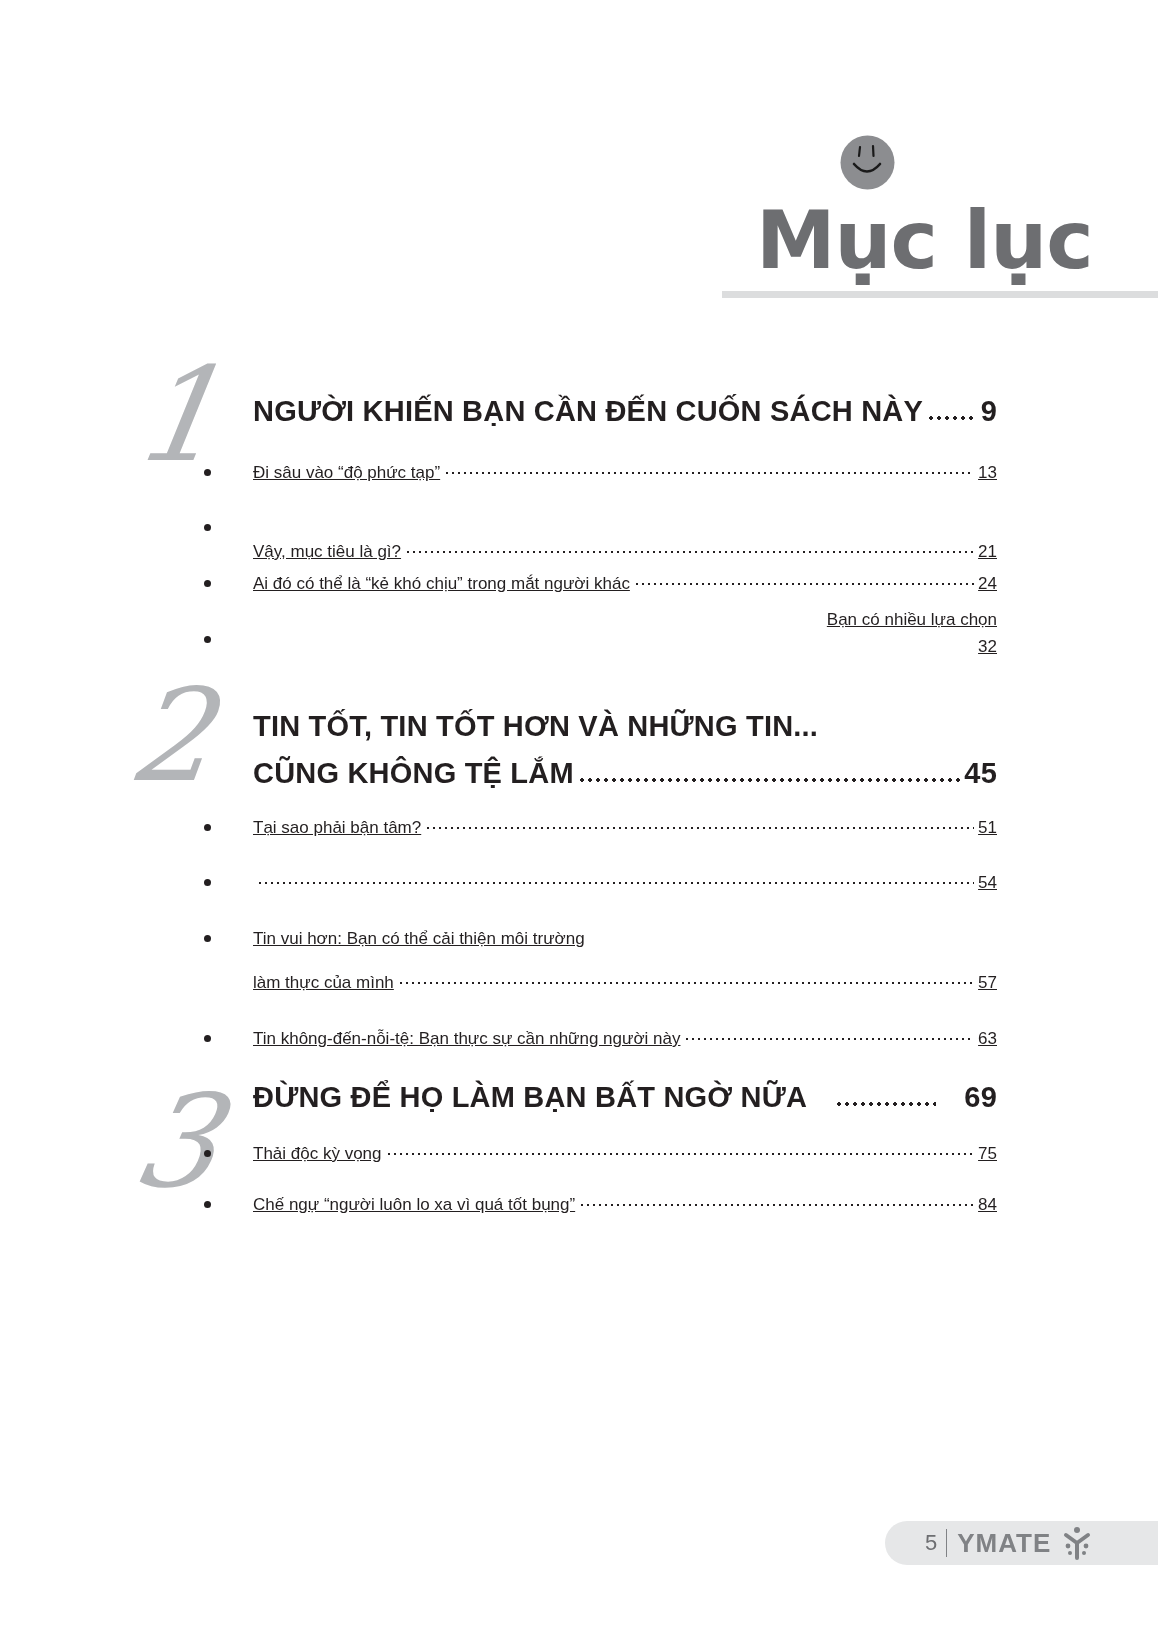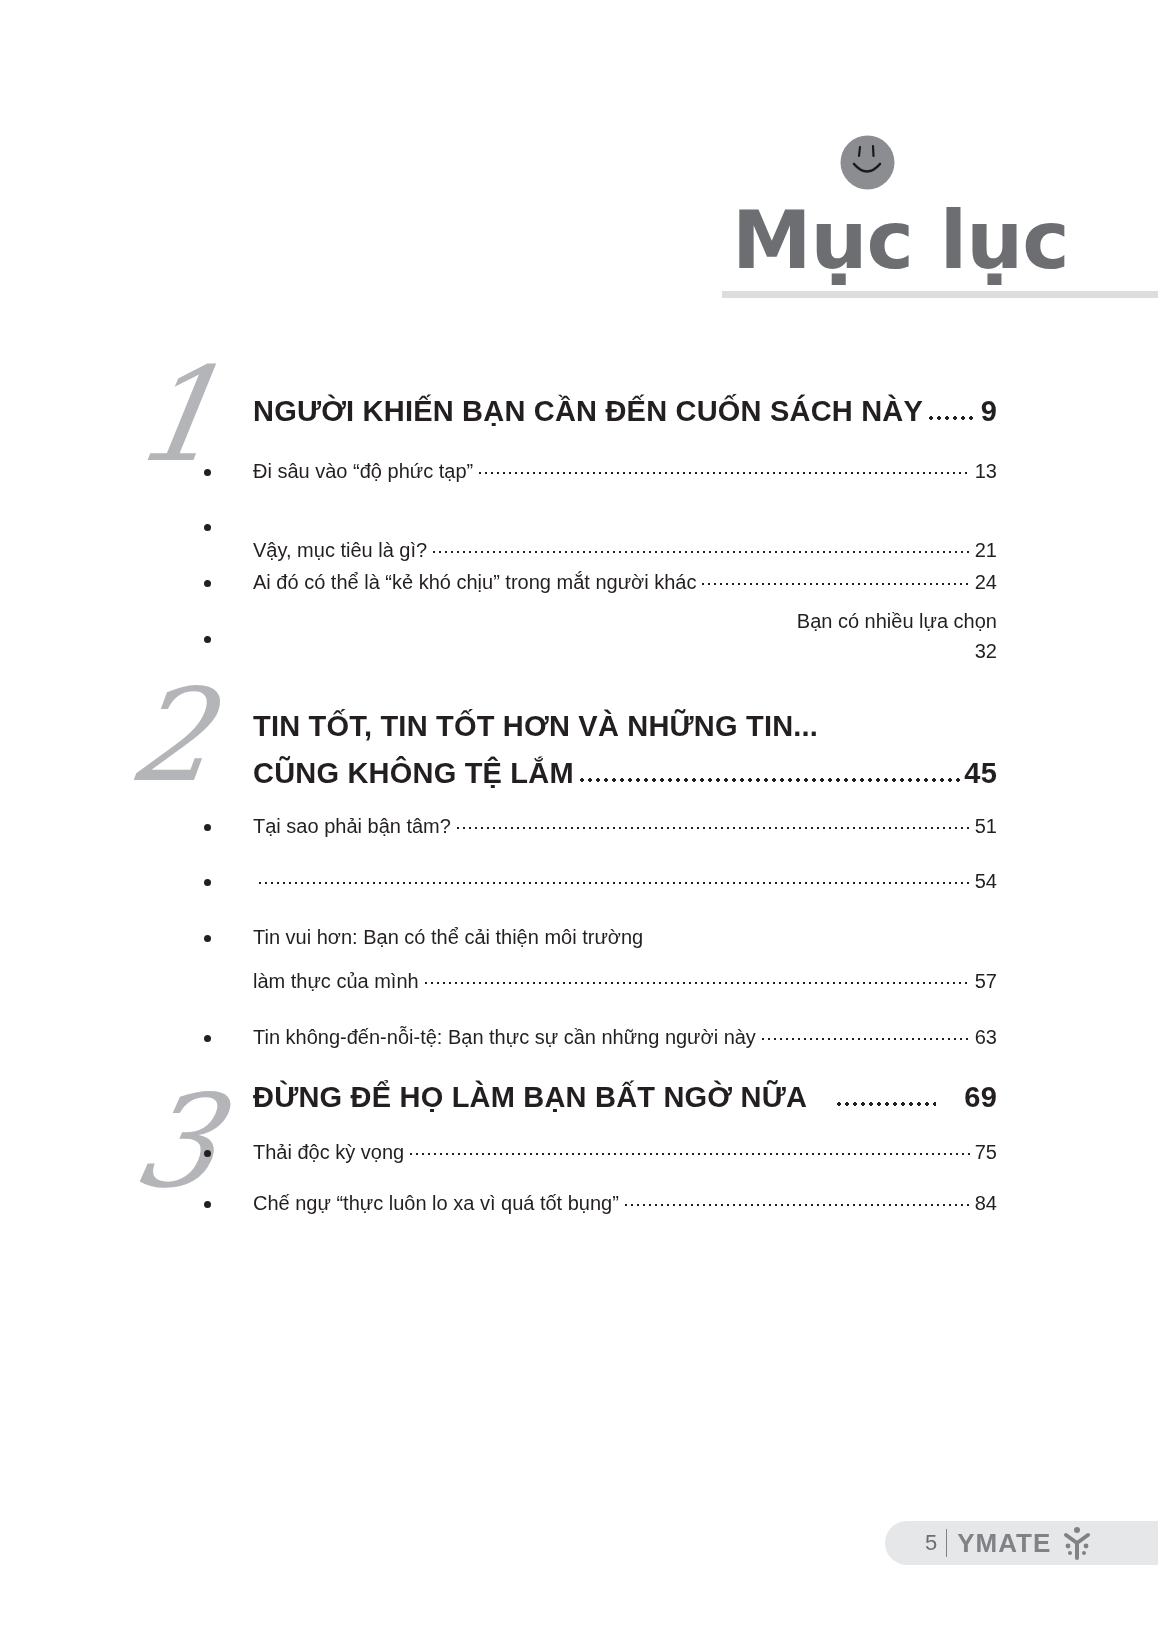--- a/index.html
+++ b/index.html
@@ -3,38 +3,38 @@
 <meta charset="utf-8">
 <style>
   html, body { margin: 0; padding: 0; }
   body {
     width: 1158px; height: 1646px; position: relative; overflow: hidden;
     background: #ffffff; color: #231f20;
     font-family: "Liberation Sans", "DejaVu Sans", sans-serif;
   }
   .smiley { position: absolute; left: 840px; top: 135px; width: 55px; height: 55px; }
   .title {
-    position: absolute; left: 732px; top: 196px;
+    position: absolute; left: 756px; top: 196px;
     font-family: "DejaVu Sans", sans-serif; font-weight: bold;
     font-size: 80px; line-height: 90px; color: #6d6e71; letter-spacing: -1px;
     white-space: nowrap;
     text-align: right;
   }
   .title-rule { position: absolute; left: 722px; top: 291px; width: 436px; height: 7px; background: #dcddde; }
 
   .chapter-num {
     position: absolute; font-family: "DejaVu Serif", serif; font-style: italic;
     color: #b3b5b8; line-height: 1;
   }
   .row {
     position: absolute; left: 253px; width: 744px; height: 40px;
     display: flex; align-items: flex-end; white-space: nowrap;
   }
   .row.heading { font-weight: bold; font-size: 29px; letter-spacing: 0.2px; }
-  .row.entry { font-size: 20px; }
+  .row.entry { font-size: 17px; text-decoration: underline; }
   .row .label { flex: 0 0 auto; }
   .row .leader {
     flex: 1 1 auto; overflow: hidden; margin: 0 4px 7px 4px; height: 6px;
     background-image: radial-gradient(circle, #231f20 1.1px, transparent 1.4px);
     background-size: 6px 6px; background-repeat: repeat-x; background-position: left bottom;
   }
   .row.heading .leader {
     background-image: radial-gradient(circle, #231f20 1.7px, transparent 2.1px);
     background-size: 8px 8px; height: 8px; margin-bottom: 6px;
   }
@@ -150,21 +150,21 @@
 
 <span class="bullet" style="top:1150px;"></span>
 <div class="row entry" style="top:1124px;">
   <span class="label">Thải độc kỳ vọng</span>
   <span class="leader"></span>
   <span class="page">75</span>
 </div>
 
 <span class="bullet" style="top:1201px;"></span>
 <div class="row entry" style="top:1175px;">
-  <span class="label">Chế ngự “thực luôn lo xa vì quá tốt bụng”</span>
+  <span class="label">Chế ngự “người luôn lo xa vì quá tốt bụng”</span>
   <span class="leader"></span>
   <span class="page">84</span>
 </div>
 
 <div class="footer">
   <span class="pnum">5</span>
   <span class="sep"></span>
   <span class="brand">YMATE</span>
   <svg class="logo" viewBox="0 0 28 34">
     <circle cx="14" cy="4" r="3" fill="#808285"></circle>

